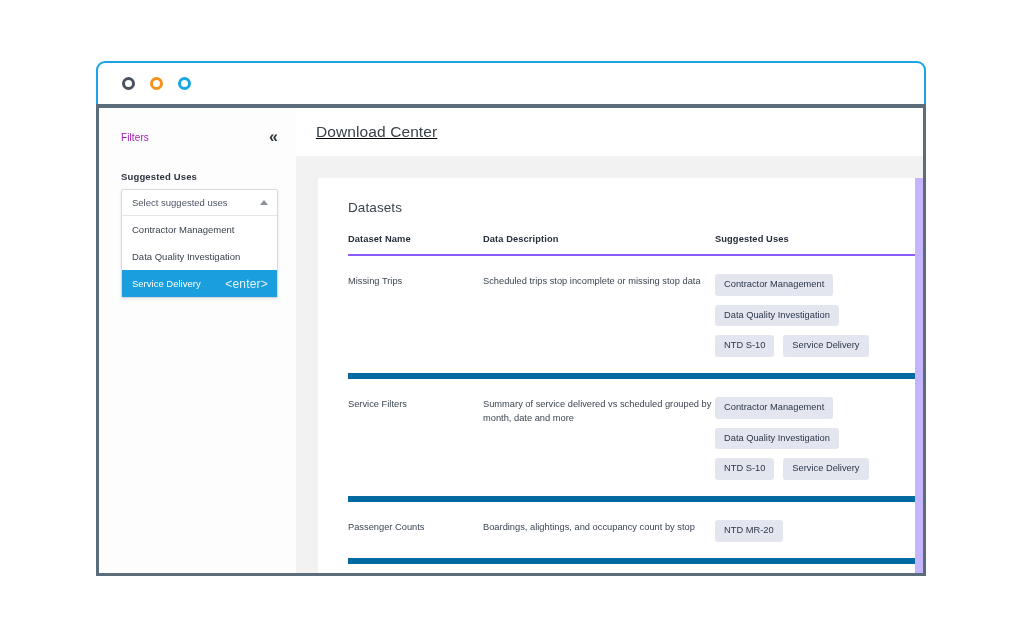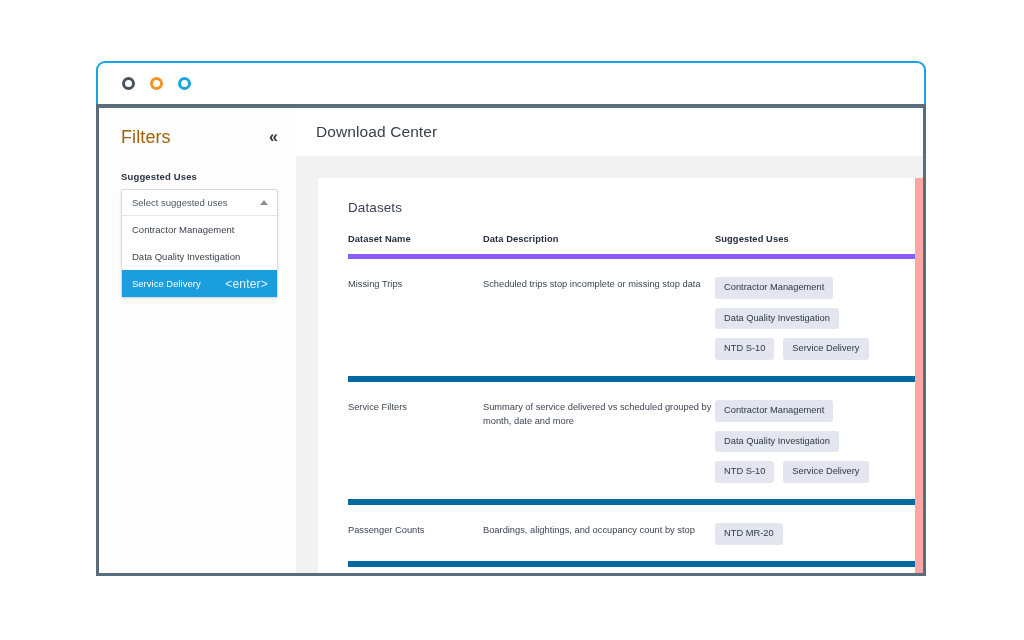--- a/index.html
+++ b/index.html
@@ -77,22 +77,22 @@
 
   .sidebar-head {
     display: flex;
     align-items: center;
     justify-content: space-between;
     padding: 0 18px 0 22px;
     height: 26px;
   }
 
   .filters-title {
-    font-size: 18px;
-    color: #a16207;
+    font-size: 10px;
+    color: #a21caf;
     font-weight: 400;
     letter-spacing: .1px;
   }
 
   .collapse-icon {
     font-size: 16px;
     color: #2b333d;
     line-height: 1;
     cursor: pointer;
     font-weight: 600;
@@ -157,22 +157,23 @@
   .dd-hint {
     font-size: 12px;
     color: #e3f2fb;
     letter-spacing: .2px;
   }
 
   
   .main {
     position: relative;
     flex: 1 1 auto;
-    background: #fca5a5;
+    background: #c4b5fd;
     overflow: hidden;
+    text-decoration: underline;
   }
 
   .main-header {
     height: 48px;
     background: #ffffff;
     display: flex;
     align-items: center;
     padding-left: 20px;
   }
 
@@ -222,21 +223,21 @@
     border-collapse: collapse;
     table-layout: fixed;
   }
 
   table.datasets th {
     text-align: left;
     font-size: 9.3px;
     font-weight: bold;
     color: #262f3c;
     padding: 0 0 10px 0;
-    border-bottom: 5px solid #8b5cf6;
+    border-bottom: 2px solid #8b5cf6;
     letter-spacing: .1px;
   }
 
   th.c-name { width: 135px; }
   th.c-desc { width: 232px; }
   th.c-uses { width: auto; }
 
   table.datasets td {
     vertical-align: top;
     font-size: 9.3px;

